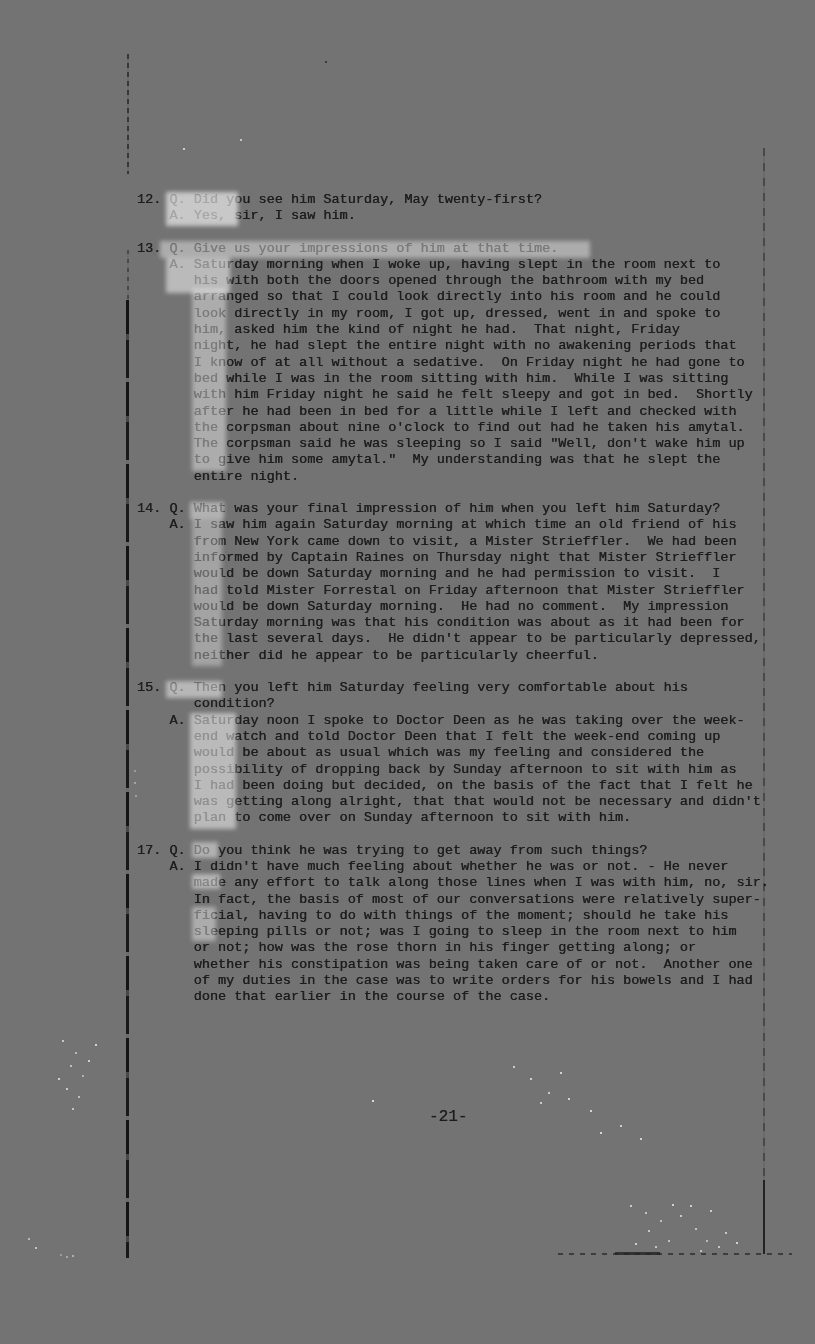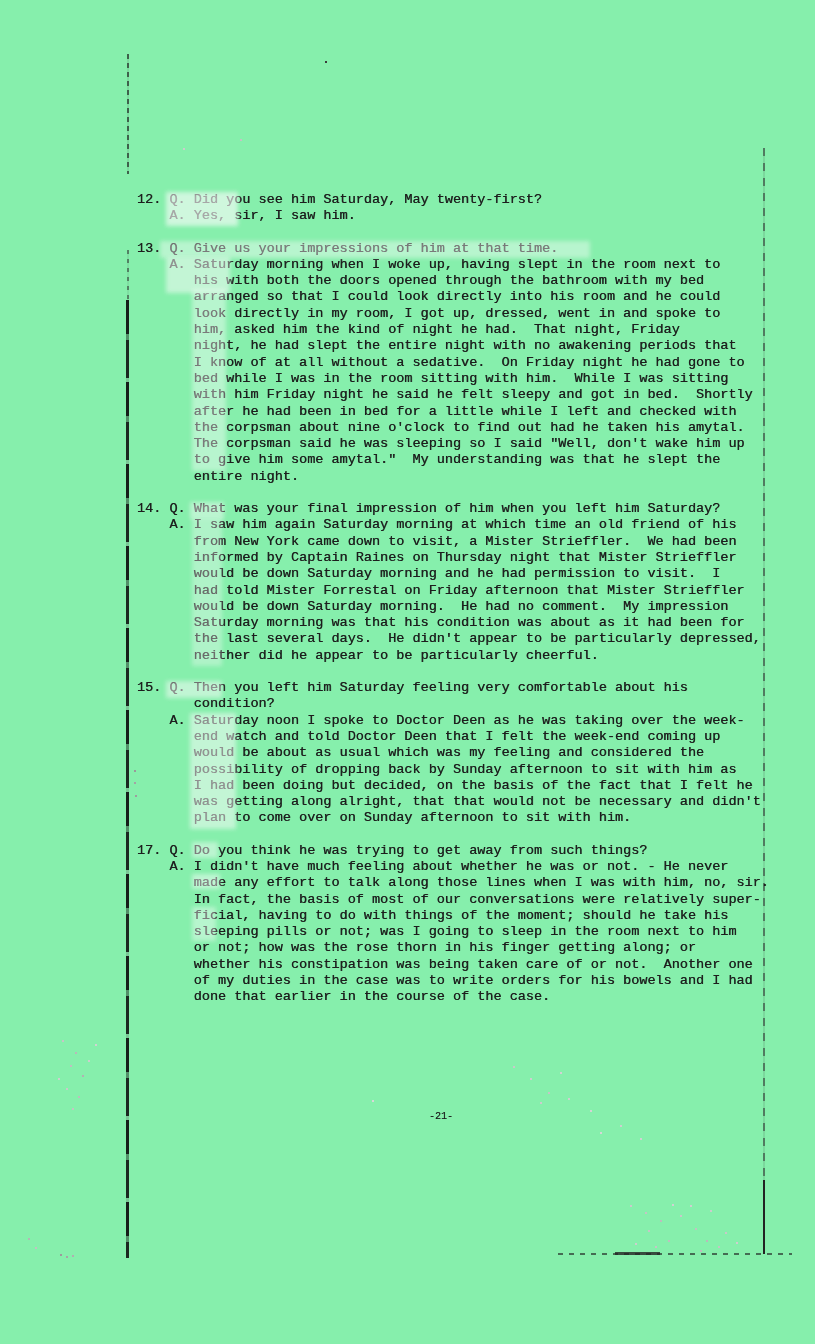--- a/index.html
+++ b/index.html
@@ -5,38 +5,38 @@
   html, body { margin: 0; padding: 0; }
   body {
     width: 815px; height: 1344px;
     background: #ffffff;
     font-family: "Liberation Mono", "DejaVu Sans Mono", monospace;
     overflow: hidden;
   }
   .scan-page {
     position: relative;
     width: 815px; height: 1344px;
-    background: #86efac;
+    background: #737373;
     color: #1f1f1f;
   }
   
   .transcript {
     position: absolute;
     left: 137px; top: 192px;
     font-size: 13.5px;
     line-height: 16.3px;
     color: #202020;
     text-shadow: 0.35px 0 0 rgba(10,10,10,0.55), -0.2px 0.2px 0 rgba(10,10,10,0.25);
     filter: blur(0.24px) contrast(1.03);
   }
   .entry { white-space: pre; margin: 0 0 16px 0; }
   .page-number {
     position: absolute;
     left: 429px; top: 1109px;
-    font-size: 10px; line-height: 16px;
+    font-size: 16px; line-height: 16px;
     color: #1c1c1c;
     text-shadow: 0.35px 0 0 rgba(10,10,10,0.55);
     filter: blur(0.24px);
   }
   
   .left-line-top {
     position: absolute; left: 127px; top: 54px; width: 2px; height: 120px;
     background: repeating-linear-gradient(to bottom,
       rgba(25,25,25,0.78) 0 5px, rgba(25,25,25,0.12) 5px 9px);
     opacity: 0.85;

